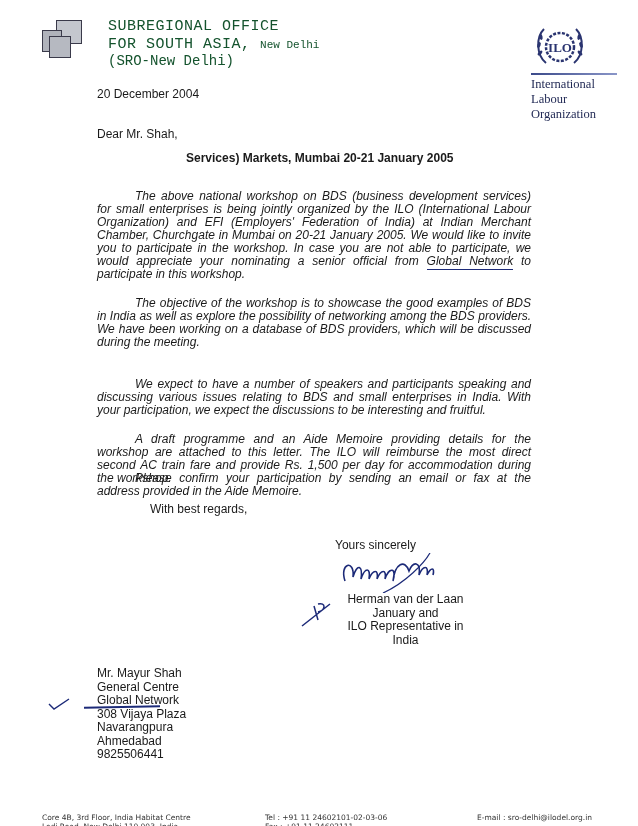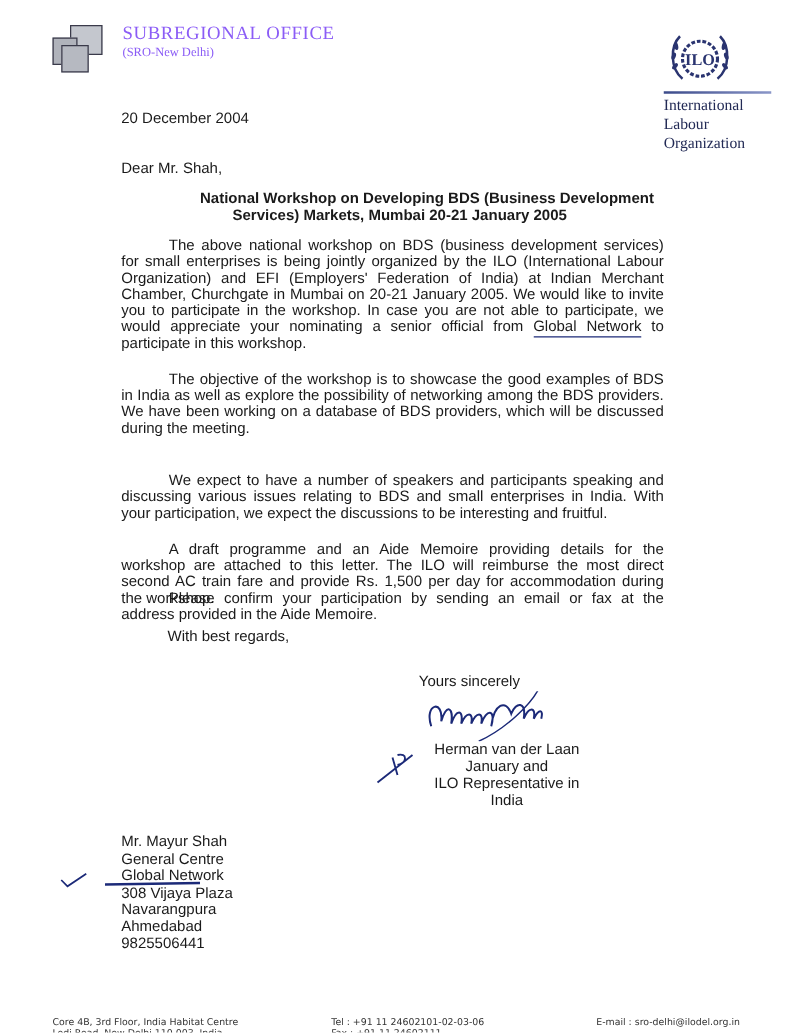--- a/index.html
+++ b/index.html
@@ -10,45 +10,45 @@
   }
   .abs { position: absolute; }
 
   
   .sro-logo { left: 40px; top: 20px; width: 44px; height: 40px; }
   .sq { position: absolute; border: 1.5px solid #3a3a4a; background: #b9bcc4; }
   .sq1 { left: 16px; top: 0; width: 24px; height: 22px; background: #c4c7ce; }
   .sq2 { left: 2px; top: 10px; width: 18px; height: 20px; background: #b0b3bb; }
   .sq3 { left: 9px; top: 16px; width: 20px; height: 20px; background: #b6b9c1; }
 
-  .office { left: 98px; top: 18px; font-family: Liberation Serif, serif; color: #8b5cf6; }
+  .office { left: 108px; top: 18px; font-family: Liberation Mono, monospace; color: #14532d; }
   .office .l1 { font-size: 15px; letter-spacing: 0.5px; line-height: 18px; }
   .office .l2 { font-size: 15px; letter-spacing: 0.5px; line-height: 18px; }
   .office .l2 small { font-size: 11px; letter-spacing: 0; }
-  .office .l3 { font-size: 10px; line-height: 14px; }
+  .office .l3 { font-size: 14px; line-height: 14px; }
 
   
   .ilo-emblem { left: 532px; top: 23px; width: 56px; height: 48px; }
   .ilo-rule { left: 531px; top: 73px; width: 86px; height: 2px; background: linear-gradient(90deg,#3b4a8a,#8a96c8); }
   .ilo-name { left: 531px; top: 77px; font-size: 12.5px; line-height: 15px; color: #222a55; font-family: Liberation Serif, serif; }
 
   .date { left: 97px; top: 87px; font-size: 12px; }
   .salutation { left: 97px; top: 127px; font-size: 12px; }
 
   .title { left: 160px; top: 151px; font-size: 12px; font-weight: bold; line-height: 14px; }
   .title .t2 { padding-left: 26px; }
 
   .body-text { left: 97px; width: 434px; font-size: 12px; line-height: 13px; text-align: justify; }
-  .body-text p { margin: 0; text-indent: 38px; }
+  .body-text p { margin: 0; text-indent: 38px; font-style: italic; }
   .p1 { top: 190px; }
   .p2 { top: 297px; }
   .p3 { top: 378px; }
   .p4 { top: 433px; }
   .p5 { top: 472px; }
-  .closing { left: 134px; top: 502px; font-size: 12px; }
+  .closing { left: 150px; top: 502px; font-size: 12px; }
 
   .underline-net { border-bottom: 1.5px solid #1c2a78; padding-bottom: 1px; }
 
   .yours { left: 335px; top: 538px; font-size: 12px; text-align: right; }
   .signature { left: 335px; top: 553px; width: 130px; height: 40px; }
   .signer { left: 333px; top: 593px; width: 145px; font-size: 12px; line-height: 13.5px; text-align: center; }
   .pin-mark { left: 300px; top: 590px; width: 36px; height: 40px; }
 
   .address { left: 97px; top: 667px; font-size: 12px; line-height: 13.5px; }
   .check-mark { left: 47px; top: 697px; width: 24px; height: 14px; }
@@ -62,20 +62,21 @@
 </head>
 <body>
 
 <div class="abs sro-logo">
   <div class="sq sq1"></div>
     <div class="sq sq2"></div>
     <div class="sq sq3"></div>
 </div>
 <div class="abs office">
   <div class="l1">SUBREGIONAL OFFICE</div>
+  <div class="l2"><span>FOR SOUTH ASIA,</span> <small>New Delhi</small></div>
   <div class="l3">(SRO-New Delhi)</div>
 </div>
 
 <div class="abs ilo-emblem">
   <svg width="56" height="48" viewBox="0 0 56 48">
     <g fill="none" stroke="#2a3470" stroke-width="2">
       <path d="M14 40 C4 32 4 14 12 6"></path>
       <path d="M42 40 C52 32 52 14 44 6"></path>
     </g>
     <g fill="#2a3470">
@@ -94,21 +95,20 @@
 <div class="abs ilo-name">
   <div>International</div>
   <div>Labour</div>
   <div>Organization</div>
 </div>
 
 <div class="abs date">20 December 2004</div>
 <div class="abs salutation">Dear Mr. Shah,</div>
 
 <div class="abs title">
-  <div>National Workshop on Developing BDS (Business Development</div>
   <div class="t2">Services)  Markets, Mumbai 20-21 January 2005</div>
 </div>
 
 <div class="abs body-text p1">
   <p><span>The above national workshop on BDS (business development services) for small enterprises is being jointly organized by the ILO (International Labour Organization) and EFI (Employers' Federation of India) at Indian Merchant Chamber, Churchgate in Mumbai on 20-21 January 2005.  We would like to invite you to participate in the workshop.  In case you are not able to participate, we would appreciate your nominating a senior official from </span><span class="underline-net">Global Network</span><span> to participate in this workshop.</span></p>
 </div>
 <div class="abs body-text p2">
     <p>The objective of the workshop is to showcase the good examples of BDS in India as well as explore the possibility of networking among the BDS providers.  We have been working on a database of BDS providers, which will be discussed during the meeting.</p>
   </div>
 <div class="abs body-text p3">

